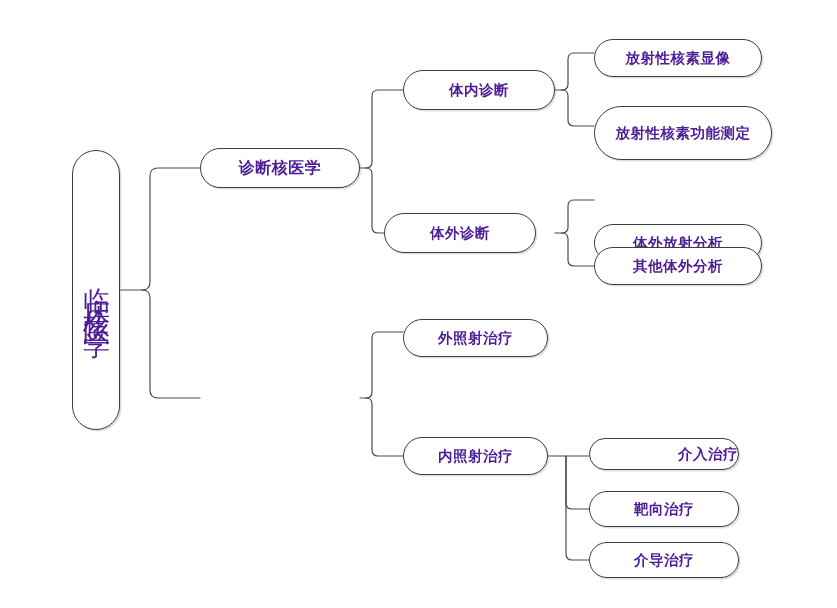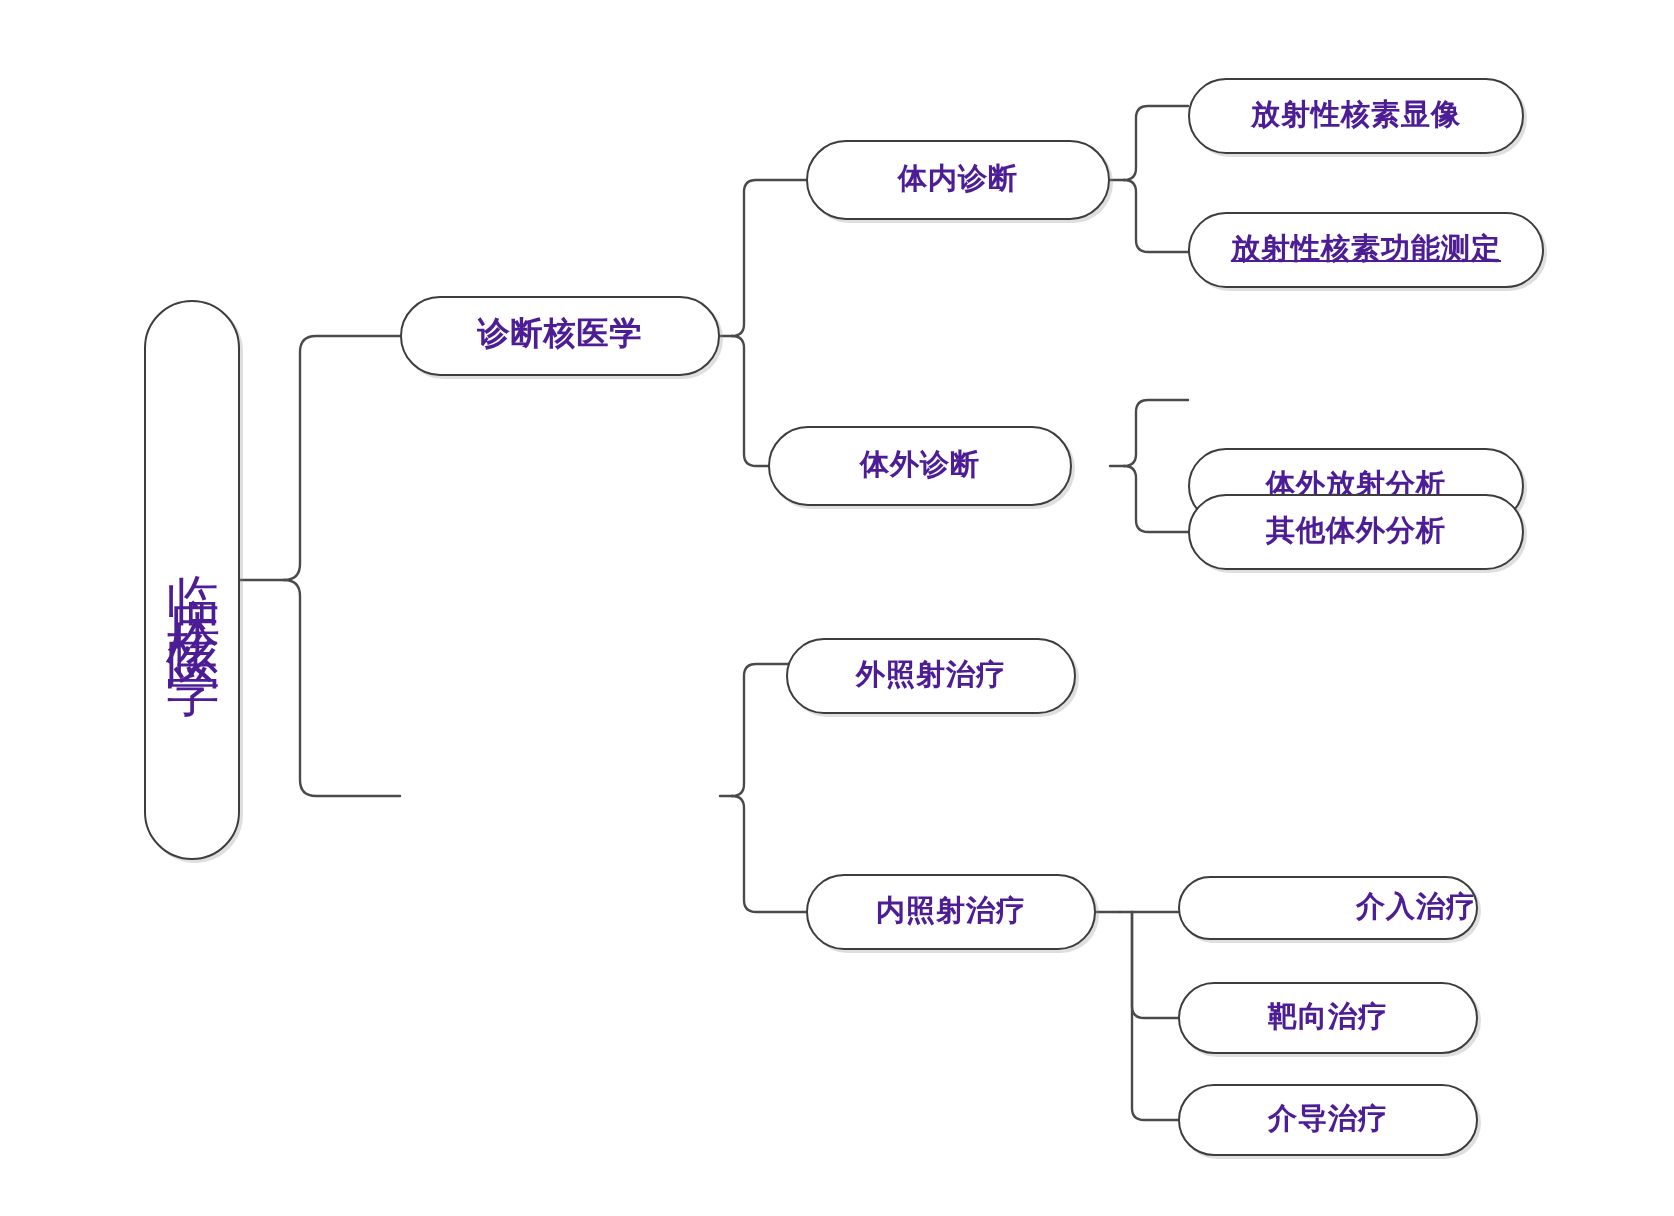--- a/index.html
+++ b/index.html
@@ -109,33 +109,33 @@
 
 
   <div class="node lvl2" style="left:403px; top:70px; width:152px; height:40px;">
     <span>体内诊断</span>
   </div>
 
   <div class="node lvl2" style="left:384px; top:213px; width:152px; height:40px;">
     <span>体外诊断</span>
   </div>
 
-  <div class="node lvl2" style="left:393px; top:319px; width:145px; height:38px;">
+  <div class="node lvl2" style="left:403px; top:319px; width:145px; height:38px;">
     <span>外照射治疗</span>
   </div>
 
   <div class="node lvl2" style="left:403px; top:437px; width:145px; height:38px;">
     <span>内照射治疗</span>
   </div>
 
   <div class="node lvl3" style="left:594px; top:39px; width:168px; height:38px;">
     <span>放射性核素显像</span>
   </div>
 
-  <div class="node lvl3" style="left:594px; top:106px; width:178px; height:38px;text-decoration:underline;">
+  <div class="node lvl3" style="left:594px; top:106px; width:178px; height:54px;">
     <span>放射性核素功能测定</span>
   </div>
 
   <div class="node lvl3" style="left:594px; top:181px; width:168px; height:38px;margin-top:43px;">
     <span>体外放射分析</span>
   </div>
 
   <div class="node lvl3" style="left:594px; top:247px; width:168px; height:38px;">
     <span>其他体外分析</span>
   </div>

